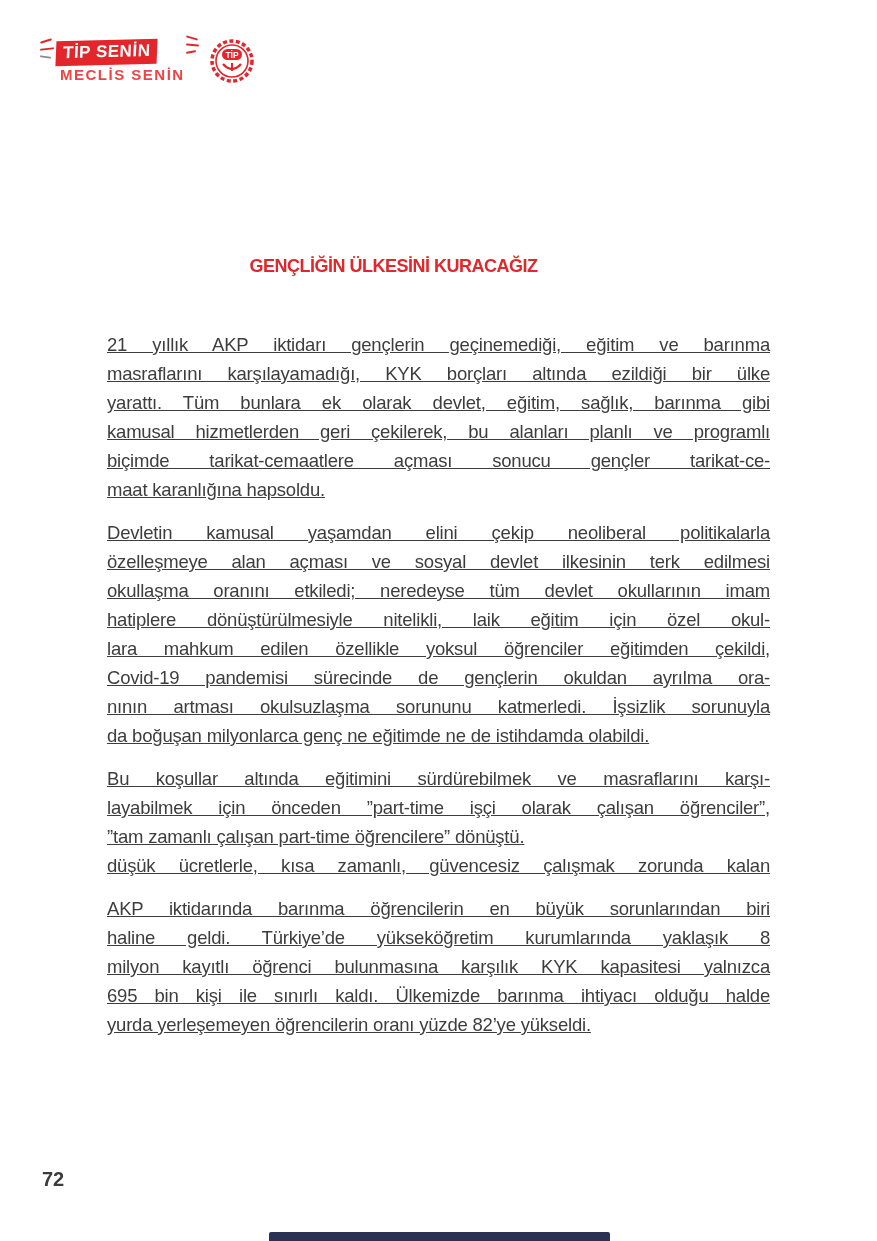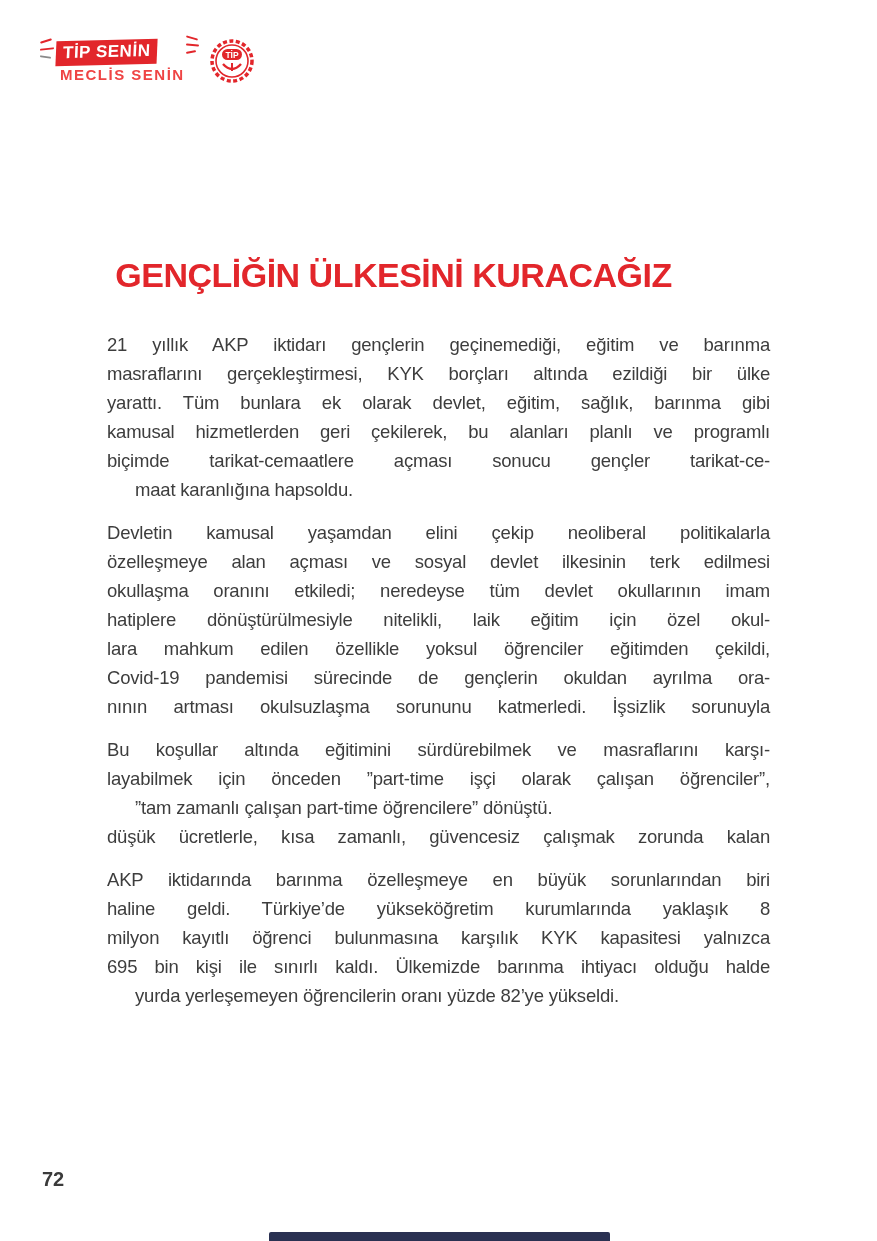--- a/index.html
+++ b/index.html
@@ -53,39 +53,40 @@
   .rays-right span:nth-child(2) { width: 13px; top: 8px;  transform: rotate(4deg); }
   .rays-right span:nth-child(3) { width: 10px; top: 15px; transform: rotate(-10deg); }
   .emblem { position: absolute; left: 169px; top: 2px; width: 46px; height: 46px; }
 
   
   .title {
     position: absolute; left: 0; top: 256px; width: 787px;
     text-align: center;
     color: #e2262b;
     font-weight: bold;
-    font-size: 34px;
+    font-size: 18px;
     letter-spacing: -0.5px;
   }
 
   
   .body-text {
     position: absolute; left: 107px; top: 330px; width: 663px;
     color: #3d3d3d;
     font-size: 18.5px;
     letter-spacing: -0.2px;
   }
   .para { margin-bottom: 14px; }
   .line {
     line-height: 29px;
     text-align: justify;
     text-align-last: justify;
     white-space: normal;
+    text-decoration: underline;
   }
-  .line.last { text-align-last: left; margin-left: 28px; }
+  .line.last { text-align-last: left; }
 
   
   .page-number {
     position: absolute; left: 42px; top: 1168px;
     font-weight: bold; font-size: 20px; color: #3b3b3b;
   }
   .footer-bar {
     position: absolute; left: 269px; bottom: 0; width: 341px; height: 9px;
     background: #2a3152;
     border-radius: 2px 2px 0 0;
@@ -122,46 +123,47 @@
       </svg>
     </div>
   </div>
 
   <div class="title">GENÇLİĞİN ÜLKESİNİ KURACAĞIZ</div>
 
   <div class="body-text">
 
     <div class="para">
       <div class="line">21 yıllık AKP iktidarı gençlerin geçinemediği, eğitim ve barınma</div>
-      <div class="line">masraflarını gerçekleştirmesi, KYK borçları altında ezildiği bir ülke</div>
+      <div class="line">masraflarını karşılayamadığı, KYK borçları altında ezildiği bir ülke</div>
       <div class="line">yarattı. Tüm bunlara ek olarak devlet, eğitim, sağlık, barınma gibi</div>
       <div class="line">kamusal hizmetlerden geri çekilerek, bu alanları planlı ve programlı</div>
       <div class="line">biçimde tarikat-cemaatlere açması sonucu gençler tarikat-ce-</div>
       <div class="line last">maat karanlığına hapsoldu.</div>
     </div>
 
     <div class="para">
       <div class="line">Devletin kamusal yaşamdan elini çekip neoliberal politikalarla</div>
       <div class="line">özelleşmeye alan açması ve sosyal devlet ilkesinin terk edilmesi</div>
       <div class="line">okullaşma oranını etkiledi; neredeyse tüm devlet okullarının imam</div>
       <div class="line">hatiplere dönüştürülmesiyle nitelikli, laik eğitim için özel okul-</div>
       <div class="line">lara mahkum edilen özellikle yoksul öğrenciler eğitimden çekildi,</div>
       <div class="line">Covid-19 pandemisi sürecinde de gençlerin okuldan ayrılma ora-</div>
       <div class="line">nının artması okulsuzlaşma sorununu katmerledi. İşsizlik sorunuyla</div>
+      <div class="line last">da boğuşan milyonlarca genç ne eğitimde ne de istihdamda olabildi.</div>
     </div>
 
     <div class="para">
       <div class="line">Bu koşullar altında eğitimini sürdürebilmek ve masraflarını karşı-</div>
       <div class="line">layabilmek için önceden ”part-time işçi olarak çalışan öğrenciler”,</div>
       <div class="line last">”tam zamanlı çalışan part-time öğrencilere” dönüştü.</div>
       <div class="line">düşük ücretlerle, kısa zamanlı, güvencesiz çalışmak zorunda kalan</div>
     </div>
 
     <div class="para">
-      <div class="line">AKP iktidarında barınma özelleşmeye en büyük sorunlarından biri</div>
+      <div class="line">AKP iktidarında barınma öğrencilerin en büyük sorunlarından biri</div>
       <div class="line">haline geldi. Türkiye’de yükseköğretim kurumlarında yaklaşık 8</div>
       <div class="line">milyon kayıtlı öğrenci bulunmasına karşılık KYK kapasitesi yalnızca</div>
       <div class="line">695 bin kişi ile sınırlı kaldı. Ülkemizde barınma ihtiyacı olduğu halde</div>
       <div class="line last">yurda yerleşemeyen öğrencilerin oranı yüzde 82’ye yükseldi.</div>
     </div>
 
 
   </div>
 
   <div class="page-number">72</div>

